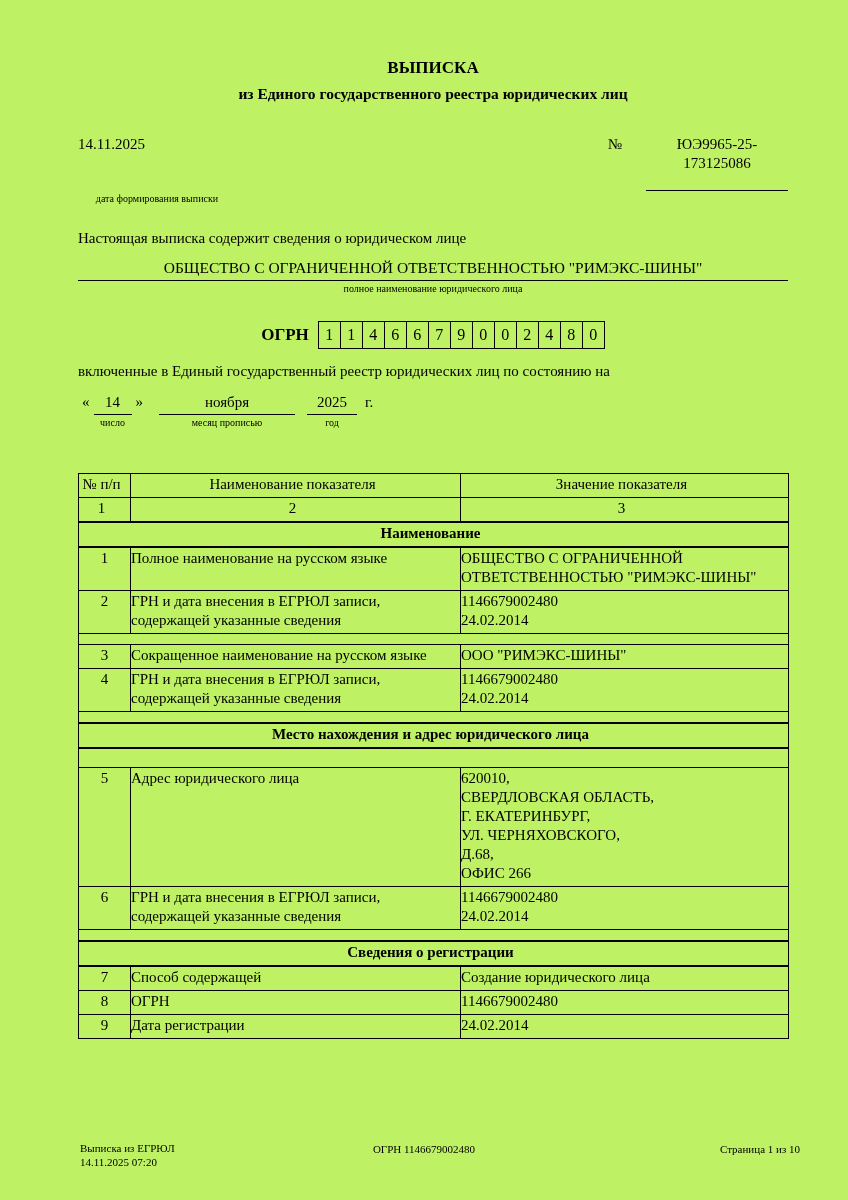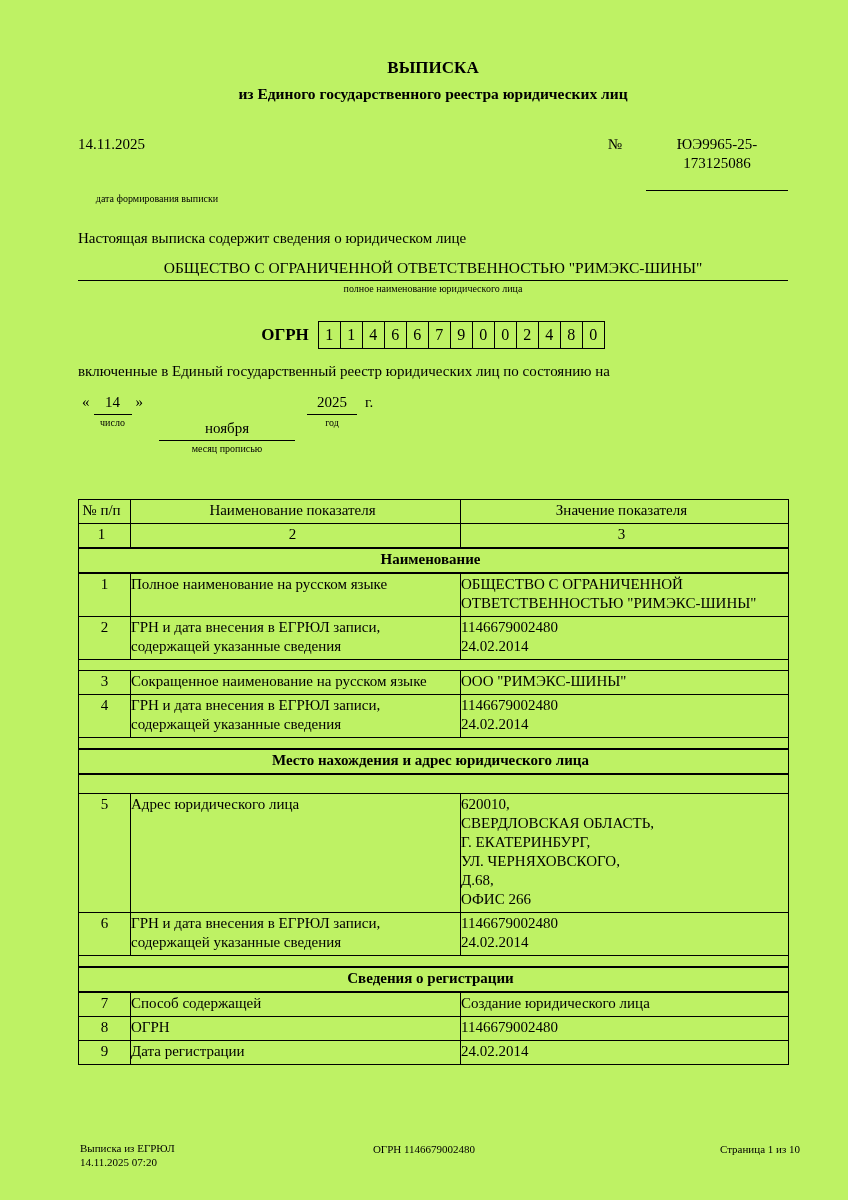--- a/index.html
+++ b/index.html
@@ -144,21 +144,21 @@
     flex-direction: column;
   }
   .dw-val {
     text-align: center;
     line-height: 19px;
     border-bottom: 1px solid #000;
     padding: 0 6px 2px 6px;
   }
   .dw-day   .dw-val { min-width: 26px; }
   .dw-month { margin-left: 12px; }
-  .dw-month .dw-val { min-width: 124px; margin-top: 26px; }
+  .dw-month .dw-val { min-width: 124px; }
   .dw-year  { margin-left: 12px; }
   .dw-year  .dw-val { min-width: 38px; }
   .dw-suffix { line-height: 19px; margin-left: 8px; }
   
   table.main {
     margin-top: 44px;
     border-collapse: collapse;
     width: 710px;
     table-layout: fixed;
     font-size: 15px;

